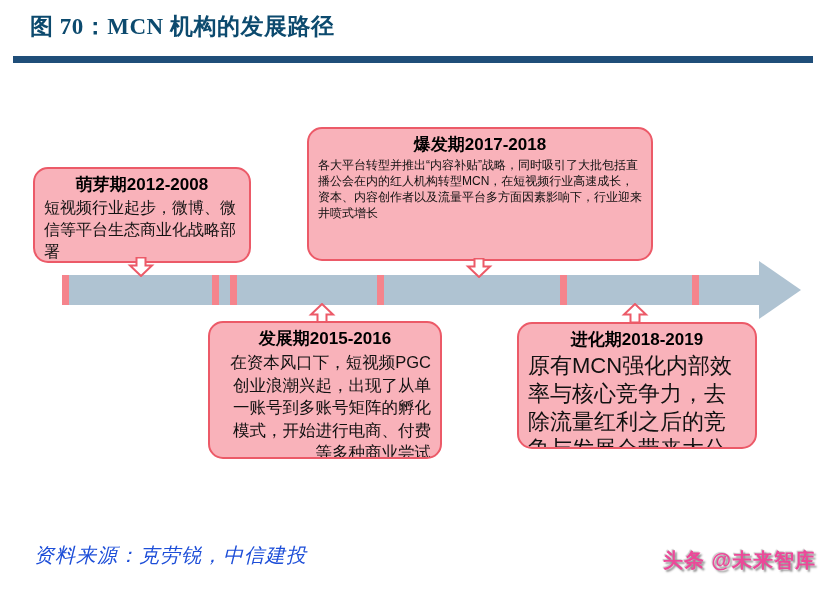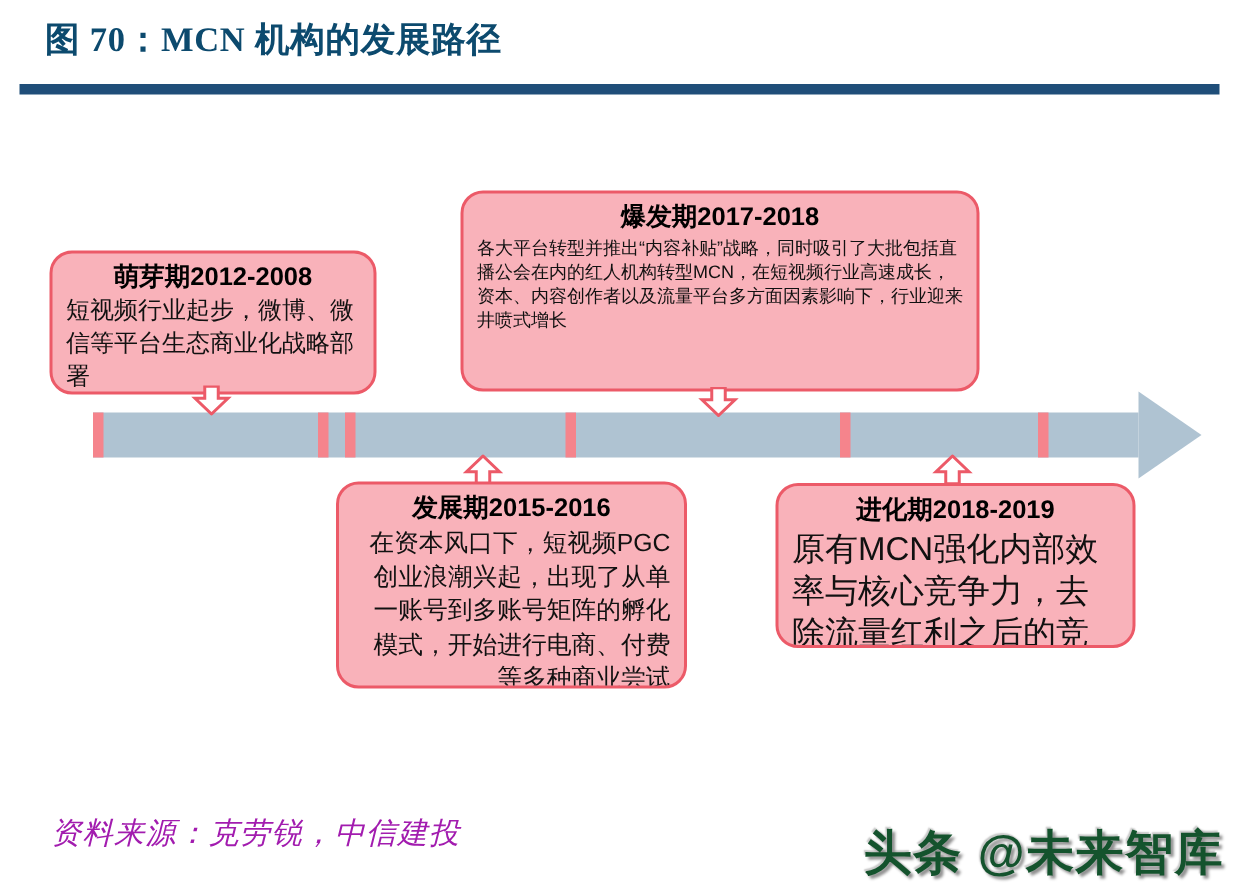--- a/index.html
+++ b/index.html
@@ -21,45 +21,45 @@
     padding:5px 9px 12px 9px;color:#111;overflow:hidden;
   }
   .stage-title{
     text-align:center;font-weight:bold;font-size:17px;color:#000;
     line-height:1.3;margin-bottom:1px;white-space:nowrap;
   }
   .stage-body{font-size:16px;line-height:1.36;text-align:left;word-break:break-all;}
   .box1{left:33px;top:167px;width:218px;height:96px;}
   .box2{left:307px;top:127px;width:346px;height:134px;}
   .box2 .stage-body{font-size:12px;line-height:1.34;}
-  .box3{left:208px;top:321px;width:234px;height:138px;margin-left:16px;}
+  .box3{left:208px;top:321px;width:234px;height:138px;}
   .box3 .stage-body{font-size:16.5px;line-height:1.37;text-align:right;}
-  .box4{left:517px;top:322px;width:240px;height:110px;}
+  .box4{left:517px;top:322px;width:240px;height:127px;}
   .box4 .stage-body{font-size:22px;line-height:1.26;}
   .tl-bar{
     position:absolute;left:62px;top:275px;width:697px;height:30px;background:#AFC3D2;
   }
   .tl-head{
     position:absolute;left:759px;top:261px;width:0;height:0;
     border-top:29px solid transparent;border-bottom:29px solid transparent;
     border-left:42px solid #AFC3D2;
   }
   .tl-tick{
     position:absolute;top:275px;width:7px;height:30px;background:#F5848C;
   }
   .conn-arrow{position:absolute;width:28px;height:20px;}
   .conn-arrow.up{transform:rotate(180deg);}
   .source{
     position:absolute;left:34px;top:542px;
     font-family:"Liberation Serif","DejaVu Serif",serif;
-    font-style:italic;font-size:20px;color:#a21caf;letter-spacing:1px;
+    font-style:italic;font-size:20px;color:#1d4ed8;letter-spacing:1px;
   }
   .watermark{
     position:absolute;right:9px;top:547px;
-    font-weight:bold;font-size:32px;color:#14532d;
+    font-weight:bold;font-size:20px;color:#ec4899;
     text-shadow:2px 2px 2px #8f8f8f, -1px -1px 1px #c8c8c8;
     letter-spacing:1px;
   }
 </style>
 </head>
 <body>
 
 <div class="canvas">
 
   <div class="fig-title">图 70：MCN 机构的发展路径</div>

